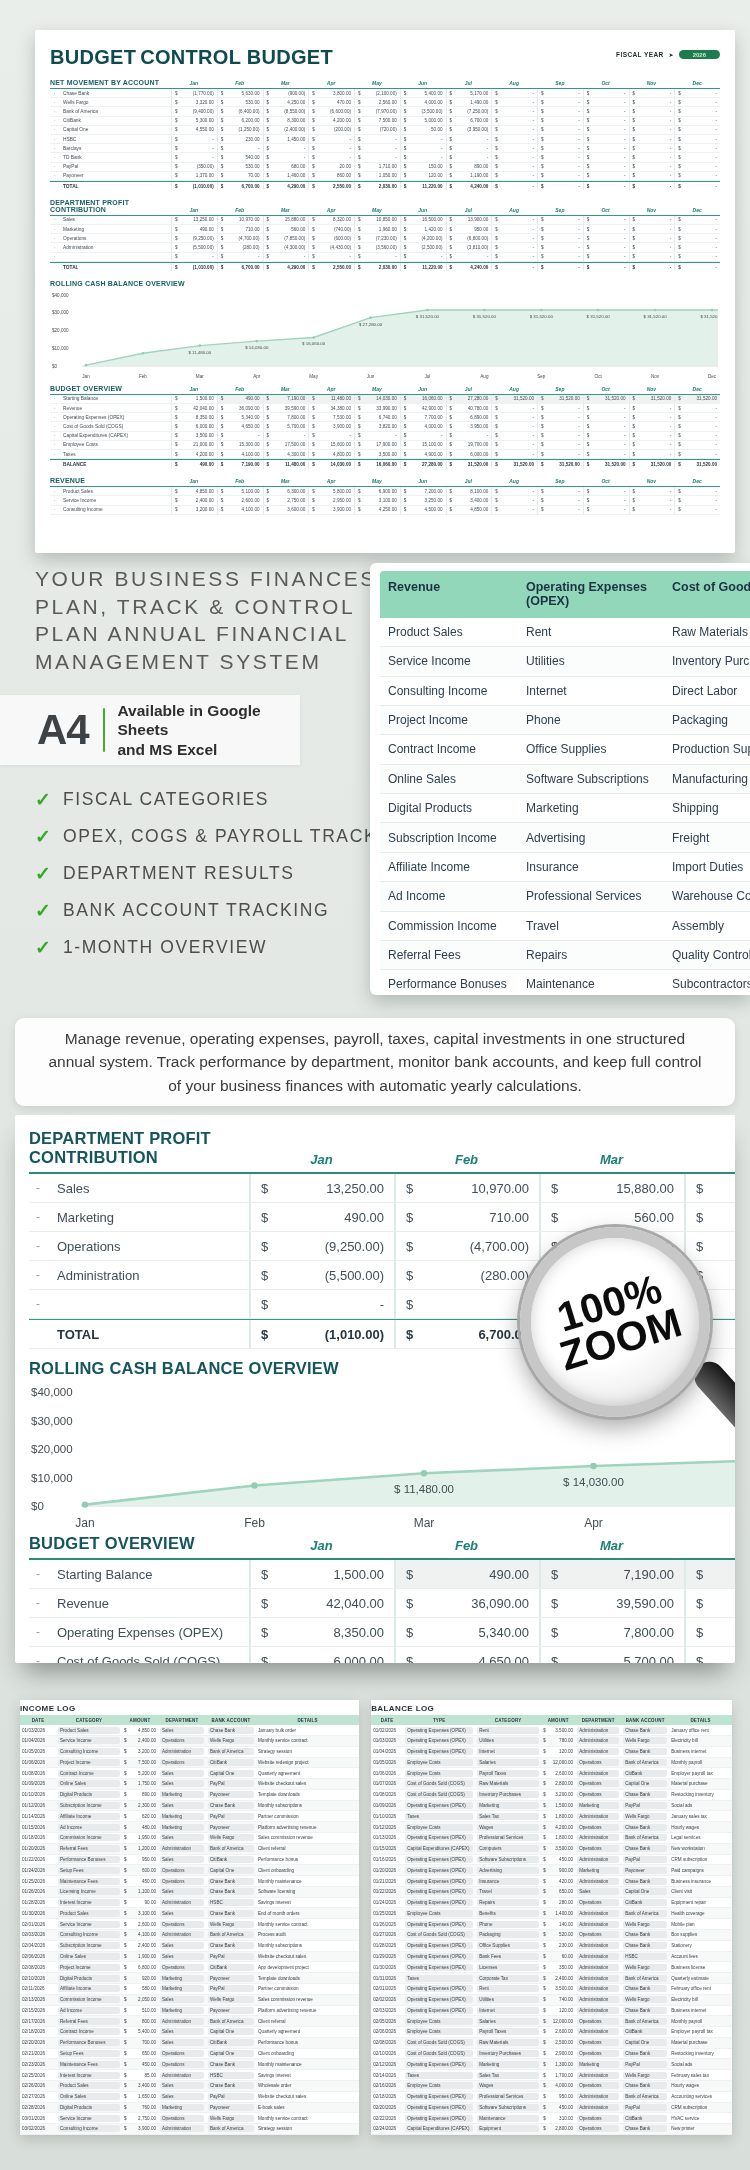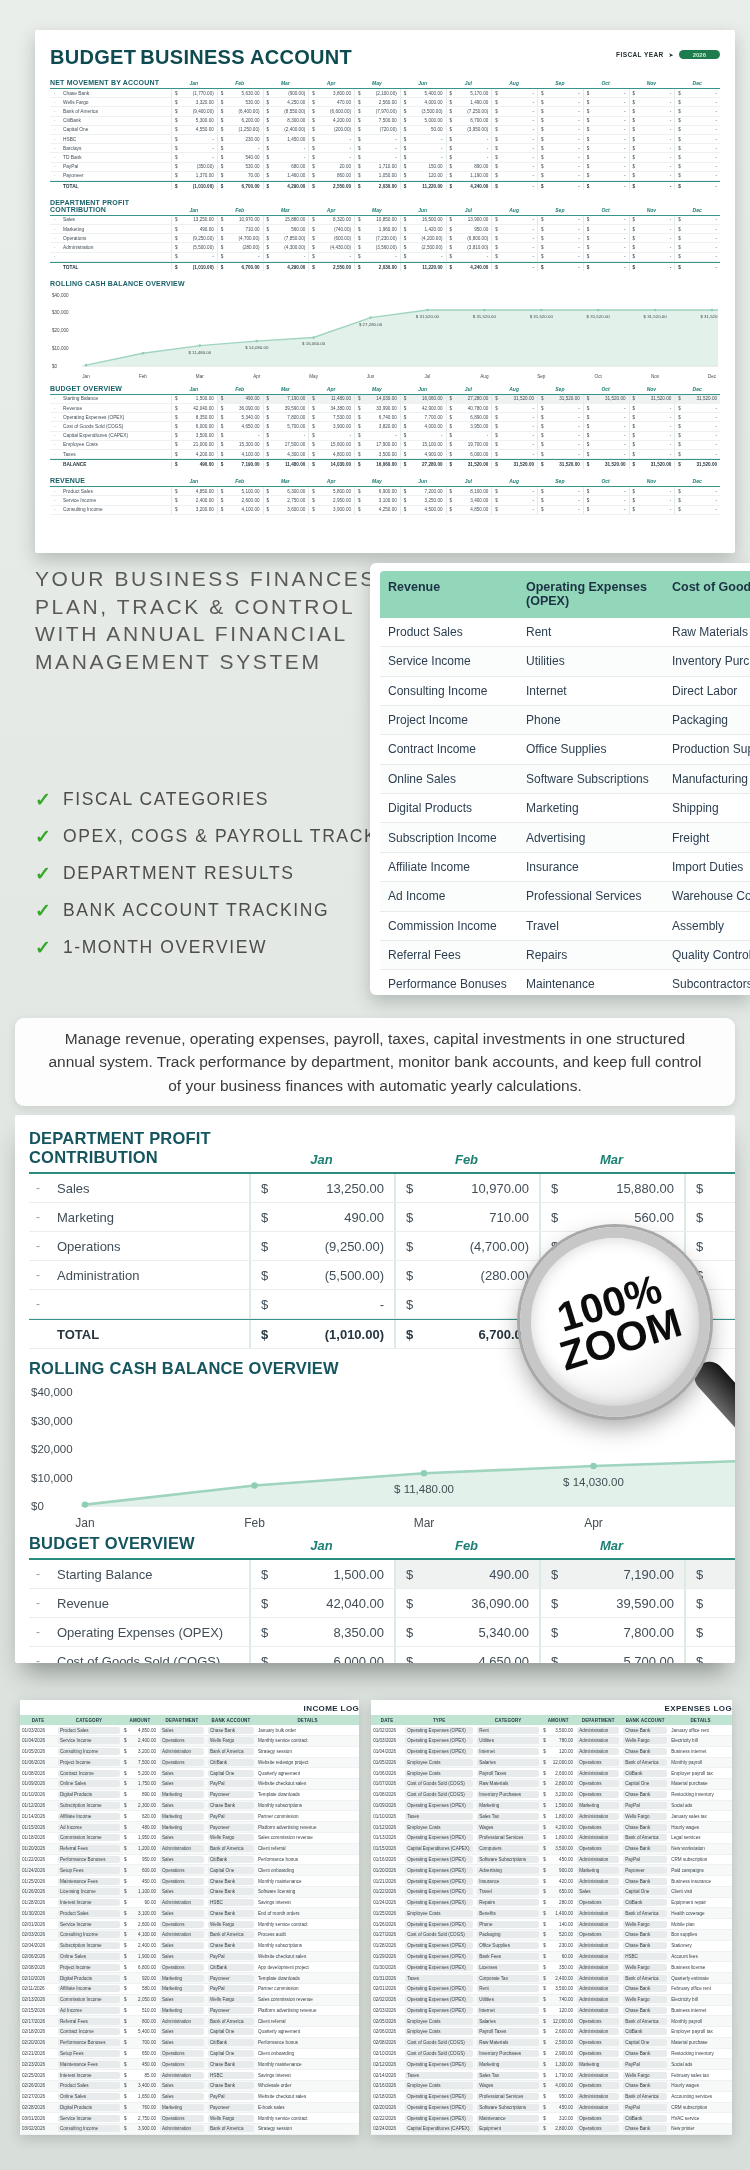--- a/index.html
+++ b/index.html
@@ -82,38 +82,38 @@
     box-shadow:0 0 0 3px #a8a8a8, inset 0 0 16px rgba(0,0,0,.18), 0 10px 24px rgba(0,0,0,.35);
     display:flex; align-items:center; justify-content:center;}
   .mag-text{ transform:rotate(-17deg); text-align:center; line-height:.92; color:#0c0c0c; font-weight:800; font-size:41px; letter-spacing:.5px;}
   .mag-text span{ display:block;}
 
   
   .logs-row{ position:absolute; left:20px; top:1700px; width:712px; display:flex; gap:12px;}
   .log{ background:#fff; box-shadow:0 4px 12px rgba(55,65,60,.22);}
   .log-income{ width:344px;}
   .log-expenses{ width:366px;}
-  .log-title{ text-align:right; font-size:8px; font-weight:800; color:#1d2c38; padding:3.5px 0 2.5px 0; letter-spacing:.4px;}
+  .log-title{ text-align:left; font-size:8px; font-weight:800; color:#1d2c38; padding:3.5px 0 2.5px 0; letter-spacing:.4px;}
   .log-cols{ display:grid; background:#bfe5d2; }
   .log-cols div{ font-size:4.5px; font-weight:800; color:#243441; text-transform:uppercase; text-align:center; padding:2.6px 1px; letter-spacing:.2px;}
   .log-row{ display:grid; align-items:center; border-bottom:1px solid #eff2f2; padding:1.4px 0;}
   .log-row:nth-child(even){ background:#f7f9f8;}
   .log-cell{ font-size:4.6px; color:#39434b; padding:0 2px; overflow:hidden; white-space:nowrap;}
   .chip{ display:block; background:#e8ebec; border-radius:2px; padding:1px 2px; overflow:hidden; white-space:nowrap;}
   .amt{ display:flex; justify-content:space-between;}
 
   svg text{ font-family:"Liberation Sans", sans-serif; }
 </style>
 </head>
 <body>
 
 <div class="card sheet-top">
   <div class="sheet-head">
     <div class="sheet-title">
-      <span class="tb">BUDGET</span><span class="tr">BUSINESS ACCOUNT</span>
+      <span class="tb">BUDGET</span><span class="tr">CONTROL BUDGET</span>
     </div>
     <div class="fiscal">
       <span class="flabel">FISCAL YEAR</span>
       <span class="farrow">➤</span>
       <span class="fpill">2026</span>
     </div>
   </div>
 
   <div class="mtable">
       <div class="mt-head" style="grid-template-columns: 9px 112px repeat(12, 1fr);">
@@ -1687,24 +1687,32 @@
           <em class="val">-</em>
         </span>
       </div>
     </div>
 </div>
 
 <div class="promo">
   <div class="headline">
     <div>YOUR BUSINESS FINANCES</div>
     <div>PLAN, TRACK &amp; CONTROL</div>
-    <div>WITH ANNUAL FINANCIAL</div>
+    <div>PLAN ANNUAL FINANCIAL</div>
     <div>MANAGEMENT SYSTEM</div>
   </div>
 
+  <div class="badge-band">
+    <span class="badge-code">A4</span>
+    <span class="badge-bar"></span>
+    <span class="badge-text">
+      <span>Available in Google Sheets</span><br>
+      <span>and MS Excel</span>
+    </span>
+  </div>
 
   <div class="checklist">
       <div class="check-item">
         <span class="check-mark">✓</span>
         <span class="check-label">FISCAL CATEGORIES</span>
       </div>
       <div class="check-item">
         <span class="check-mark">✓</span>
         <span class="check-label">OPEX, COGS &amp; PAYROLL TRACKING</span>
       </div>
@@ -2700,21 +2708,21 @@
         <div class="log-cell">
           <span class="chip">Administration</span>
         </div>
         <div class="log-cell">
           <span class="chip">Bank of America</span>
         </div>
         <div class="log-cell">Strategy session</div>
       </div>
     </div>
   <div class="log log-expenses">
-      <div class="log-title">EXPENSES LOG</div>
+      <div class="log-title">BALANCE LOG</div>
       <div class="log-cols" style="grid-template-columns: 32px 72px 66px 34px 46px 48px 1fr;">
         <div>DATE</div>
         <div>TYPE</div>
         <div>CATEGORY</div>
         <div>AMOUNT</div>
         <div>DEPARTMENT</div>
         <div>BANK ACCOUNT</div>
         <div>DETAILS</div>
       </div>
       <div class="log-row" style="grid-template-columns: 32px 72px 66px 34px 46px 48px 1fr;">

